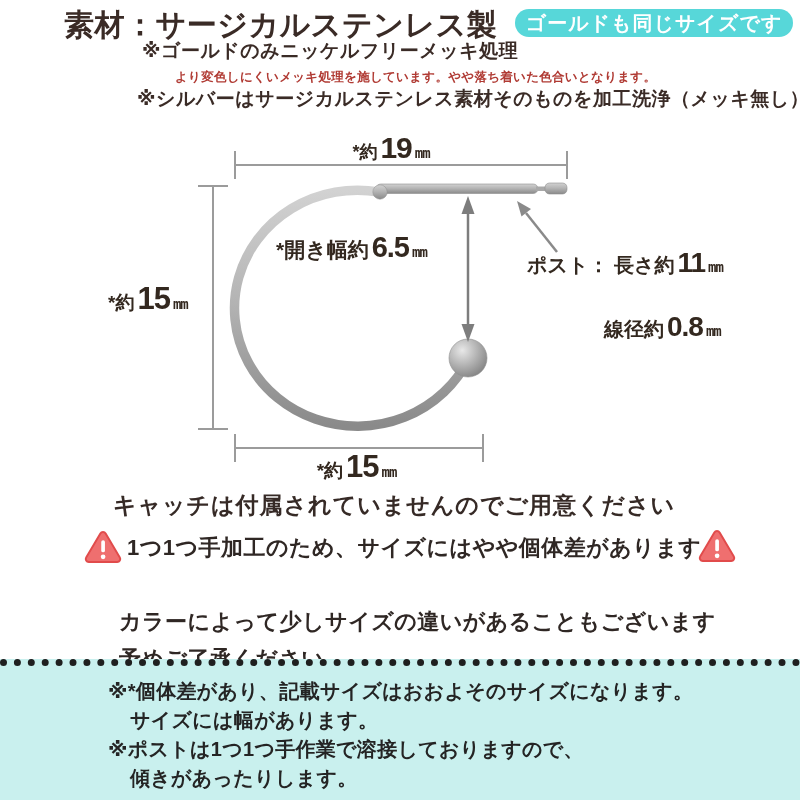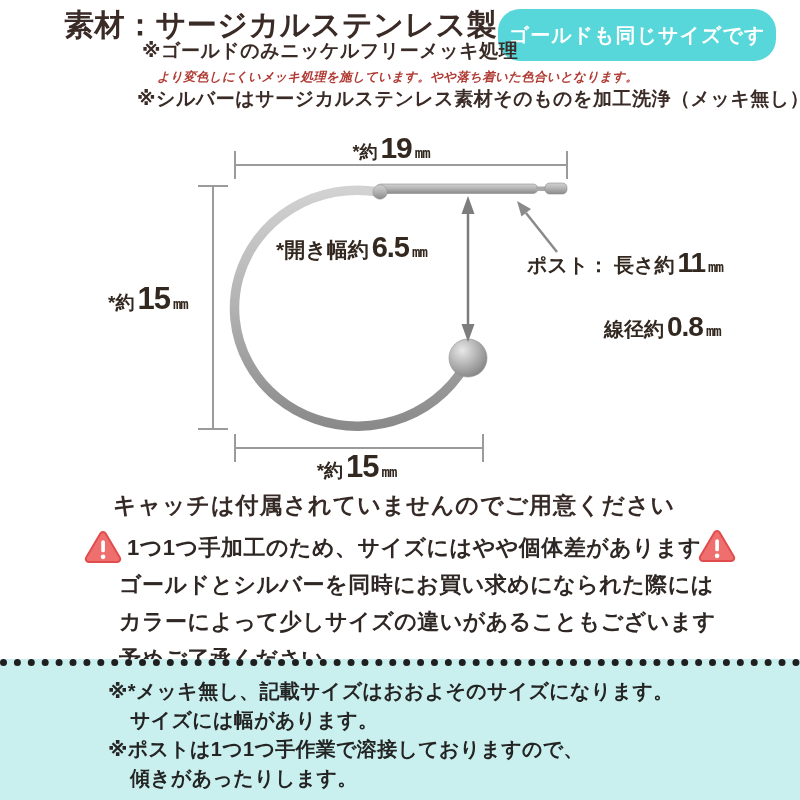--- a/index.html
+++ b/index.html
@@ -5,29 +5,29 @@
   html,body{margin:0;padding:0;background:#fff;}
   #app{
     position:relative;width:800px;height:800px;overflow:hidden;background:#ffffff;
     font-family:"Liberation Sans","DejaVu Sans",sans-serif;
   }
   .abs{position:absolute;white-space:nowrap;}
 
   
   .title{left:64px;top:5px;font-size:30px;font-weight:800;color:#3a2b26;letter-spacing:.5px;}
   .badge{
-    left:498px;top:9px;width:278px;height:52px;background:#57d7d9;border-radius:22px;
+    left:515px;top:9px;width:278px;height:28px;background:#57d7d9;border-radius:22px;
     display:flex;align-items:center;justify-content:center;
   }
   .badge span{color:#ffffff;font-weight:700;font-size:20px;letter-spacing:1px;}
   .note{font-weight:800;color:#3a2b26;font-size:19px;letter-spacing:.5px;}
   .note-gold{left:142px;top:38px;}
   .note-silver{left:137px;top:86px;font-size:19px;}
   .subnote{font-weight:700;color:#b03a33;font-size:12.5px;letter-spacing:.3px;}
-  .subnote-gold{left:157px;top:69px;font-style:italic;}
+  .subnote-gold{left:175px;top:69px;}
   .subnote-silver{left:161px;top:110px;}
 
   
   .dim-label{display:flex;align-items:baseline;color:#33281f;font-weight:700;}
   .dim-prefix{font-size:19px;font-weight:800;}
   .dim-value{font-size:30px;font-weight:700;padding:0 3px;letter-spacing:-1px;}
   .dim-unit{font-size:14px;font-weight:700;letter-spacing:-1px;font-family:"DejaVu Sans Mono","Liberation Mono",monospace;}
   .lbl-width{left:316px;top:131px;width:150px;justify-content:center;}
   .lbl-width .dim-prefix{font-size:18px;}
   .lbl-height{left:108px;top:281px;}
@@ -165,24 +165,23 @@
     <path d="M17.3 4.6 a3.1 3.1 0 0 1 5.4 0 l14.6 24.6 a3.1 3.1 0 0 1 -2.7 4.7 h-29.2 a3.1 3.1 0 0 1 -2.7 -4.7 z" fill="#ef6f6f" stroke="#e14b4b" stroke-width="2"></path>
     <rect x="18.2" y="11.5" width="3.8" height="12.5" rx="1.9" fill="#ffffff"></rect>
     <circle cx="20.1" cy="28.6" r="2.4" fill="#ffffff"></circle>
   </svg>
   <div class="abs warn-text warn-l1">1つ1つ手加工のため、サイズにはやや個体差があります</div>
   <svg class="abs warn-icon warn-icon-right" viewBox="0 0 40 36">
     <path d="M17.3 4.6 a3.1 3.1 0 0 1 5.4 0 l14.6 24.6 a3.1 3.1 0 0 1 -2.7 4.7 h-29.2 a3.1 3.1 0 0 1 -2.7 -4.7 z" fill="#ef6f6f" stroke="#e14b4b" stroke-width="2"></path>
     <rect x="18.2" y="11.5" width="3.8" height="12.5" rx="1.9" fill="#ffffff"></rect>
     <circle cx="20.1" cy="28.6" r="2.4" fill="#ffffff"></circle>
   </svg>
-  <div class="abs warn-text warn-l2">ゴールドとシルバーを同時にお買い求めになられた際には</div>
   <div class="abs warn-text warn-l3">カラーによって少しサイズの違いがあることもございます</div>
   <div class="abs warn-text warn-l4">予めご了承ください</div>
 
   <div class="abs info-box">
-    <div class="info-line">※*メッキ無し、記載サイズはおおよそのサイズになります。</div>
+    <div class="info-line">※*個体差があり、記載サイズはおおよそのサイズになります。</div>
     <div class="info-line indent">サイズには幅があります。</div>
     <div class="info-line">※ポストは1つ1つ手作業で溶接しておりますので、</div>
     <div class="info-line indent">傾きがあったりします。</div>
   </div>
 
 </div>
 
 </body></html>

